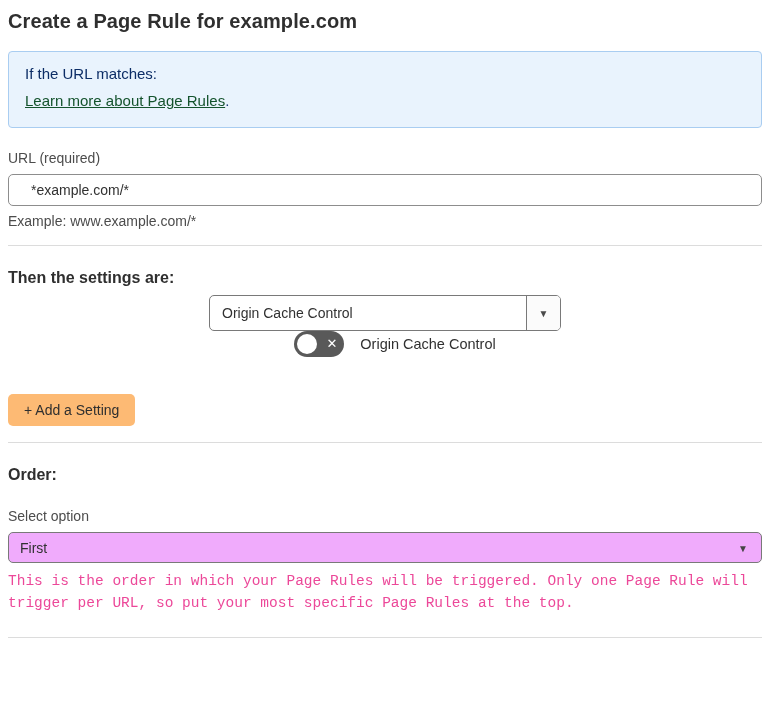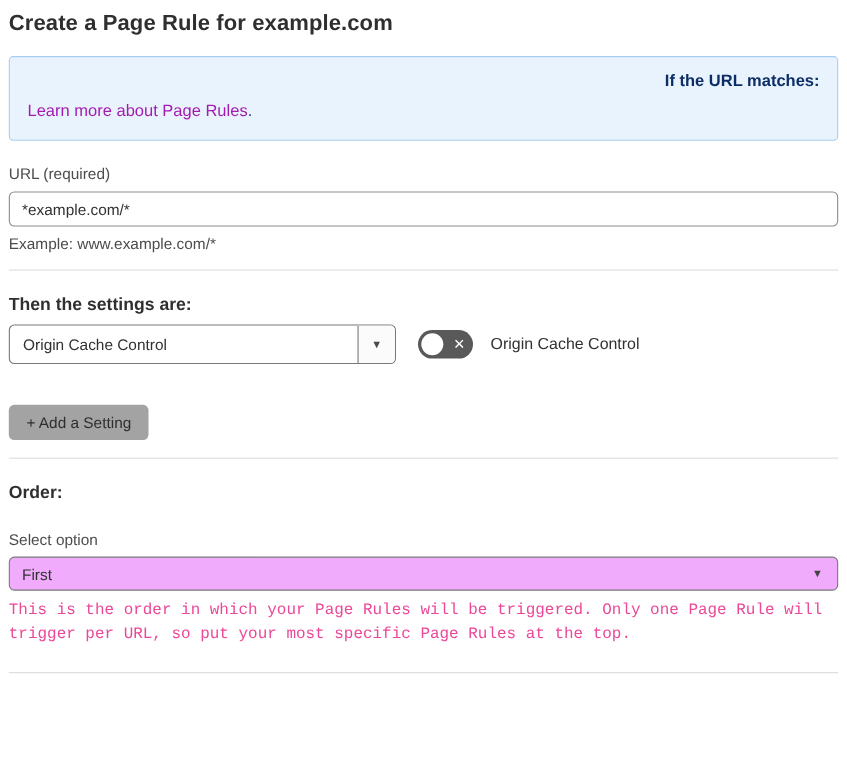--- a/index.html
+++ b/index.html
@@ -24,34 +24,34 @@
   
   .info-box {
     background: #e9f3fd;
     border: 1px solid #a9cdf1;
     border-radius: 4px;
     padding: 13px 16px 14px 16px;
     margin-bottom: 22px;
   }
   .info-heading {
     font-size: 15px;
-    font-weight: 700;
+    font-weight: 400;
     color: #0c2d66;
     margin-bottom: 7px;
-    text-align: right;
   }
   .info-body {
     font-size: 15px;
     color: #1d3c78;
     line-height: 1.6;
     max-width: 730px;
   }
   .info-link-row { font-size: 15px; line-height: 1.6; }
   .info-link {
-    color: #a21caf;
+    color: #14532d;
+    text-decoration: underline;
     cursor: pointer;
   }
   .info-link-suffix { color: #1d3c78; }
 
   
   .field-label {
     font-size: 14px;
     color: #4c4c4c;
     margin-bottom: 8px;
   }
@@ -59,21 +59,21 @@
     font-size: 14px;
     color: #4c4c4c;
     margin-top: 7px;
   }
 
   .text-input {
     width: 100%;
     height: 32px;
     border: 1px solid #8d8d8d;
     border-radius: 5px;
-    padding: 0 11px;
+    padding: 0 22px;
     font-family: inherit;
     font-size: 14px;
     color: #313131;
     background: #fff;
     outline: none;
   }
 
   .divider {
     border: none;
     border-top: 1px solid #dcdcdc;
@@ -85,20 +85,21 @@
     font-weight: 700;
     color: #2f2f2f;
     margin: 23px 0 0 0;
   }
 
   
   .setting-row {
     display: flex;
     align-items: center;
     margin-top: 16px;
+    flex-direction: column;
   }
   .combo {
     width: 352px;
     height: 36px;
     border: 1px solid #797979;
     border-radius: 5px;
     background: #fff;
     display: flex;
     align-items: stretch;
     cursor: pointer;
@@ -166,21 +167,21 @@
   .btn {
     display: inline-block;
     border: none;
     border-radius: 5px;
     font-family: inherit;
     font-size: 14px;
     padding: 8px 16px;
     cursor: pointer;
   }
   .btn-gray {
-    background: #a3a3a3;
+    background: #fdba74;
     color: #2f2f2f;
   }
   .add-setting { margin-top: 37px; }
 
   
   .select-full {
     position: relative;
     width: 100%;
     height: 31px;
     border: 1px solid #797979;

